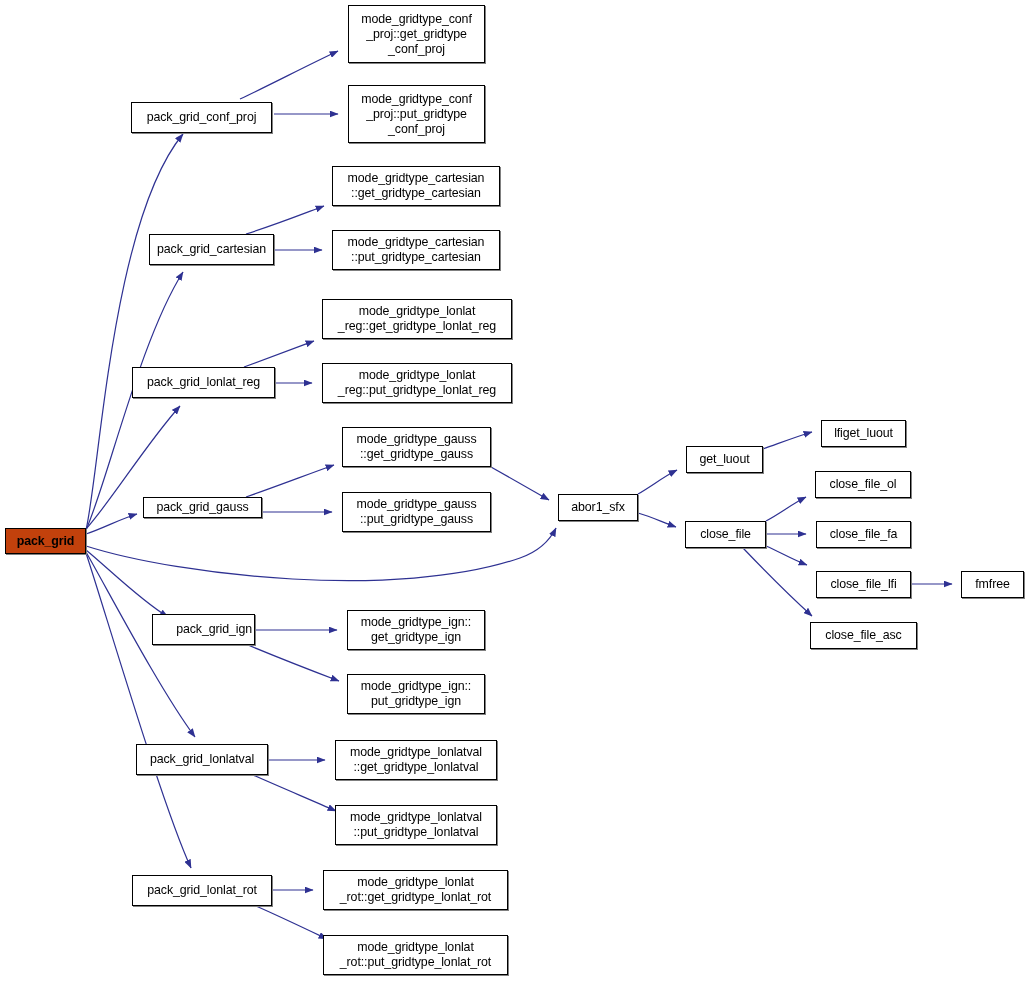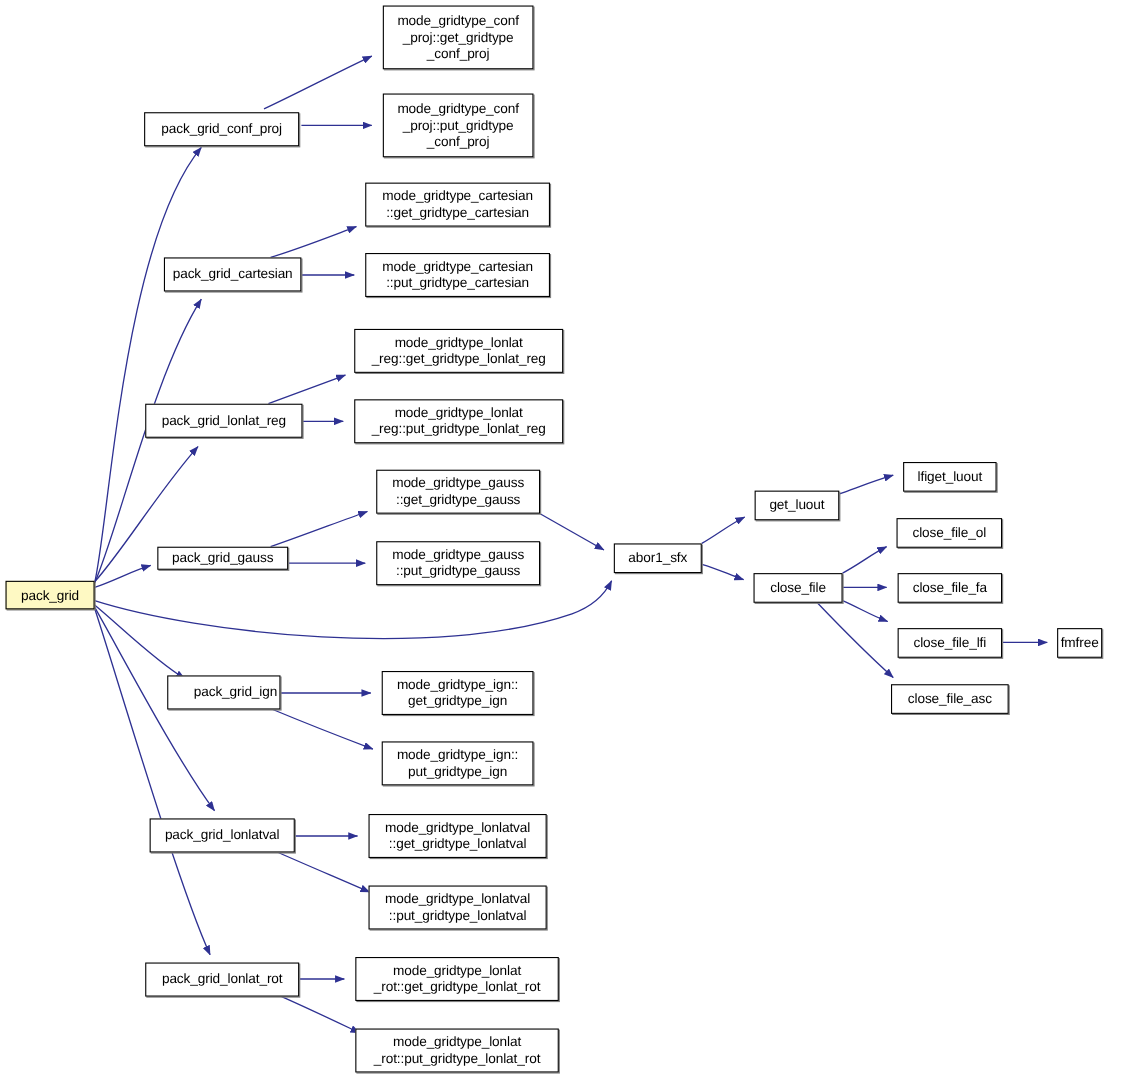--- a/index.html
+++ b/index.html
@@ -33,21 +33,22 @@
     justify-content: center;
     text-align: center;
     color: #000000;
     font-size: 12.4px;
     line-height: 15px;
     letter-spacing: -0.1px;
     white-space: pre-line;
     overflow: hidden;
   }
   .node.highlight {
-    background: #fef9c3;
+    background: #c2410c;
+    font-weight: bold;
   }
   .node .lbl {
     display: block;
     width: 100%;
     padding: 0 2px;
   }
 </style>
 </head>
 <body>
 
@@ -132,15 +133,15 @@
       <div class="node" style="left: 323px; top: 935px; width: 185px; height: 40px;"><span class="lbl">mode_gridtype_lonlat
 _rot::put_gridtype_lonlat_rot</span></div>
       <div class="node" style="left: 558px; top: 494px; width: 80px; height: 27px;"><span class="lbl">abor1_sfx</span></div>
       <div class="node" style="left: 686px; top: 446px; width: 77px; height: 27px;"><span class="lbl">get_luout</span></div>
       <div class="node" style="left: 685px; top: 521px; width: 81px; height: 27px; align-items: center;"><span class="lbl">close_file</span></div>
       <div class="node" style="left: 821px; top: 420px; width: 85px; height: 27px;"><span class="lbl">lfiget_luout</span></div>
       <div class="node" style="left: 815px; top: 471px; width: 96px; height: 27px;"><span class="lbl">close_file_ol</span></div>
       <div class="node" style="left: 816px; top: 521px; width: 95px; height: 27px;"><span class="lbl">close_file_fa</span></div>
       <div class="node" style="left: 816px; top: 571px; width: 95px; height: 27px;"><span class="lbl">close_file_lfi</span></div>
       <div class="node" style="left: 810px; top: 622px; width: 107px; height: 27px;"><span class="lbl">close_file_asc</span></div>
-      <div class="node" style="left: 961px; top: 571px; width: 41px; height: 27px;"><span class="lbl">fmfree</span></div>
+      <div class="node" style="left: 961px; top: 571px; width: 63px; height: 27px;"><span class="lbl">fmfree</span></div>
     </div>
 </div>
 
 </body></html>

